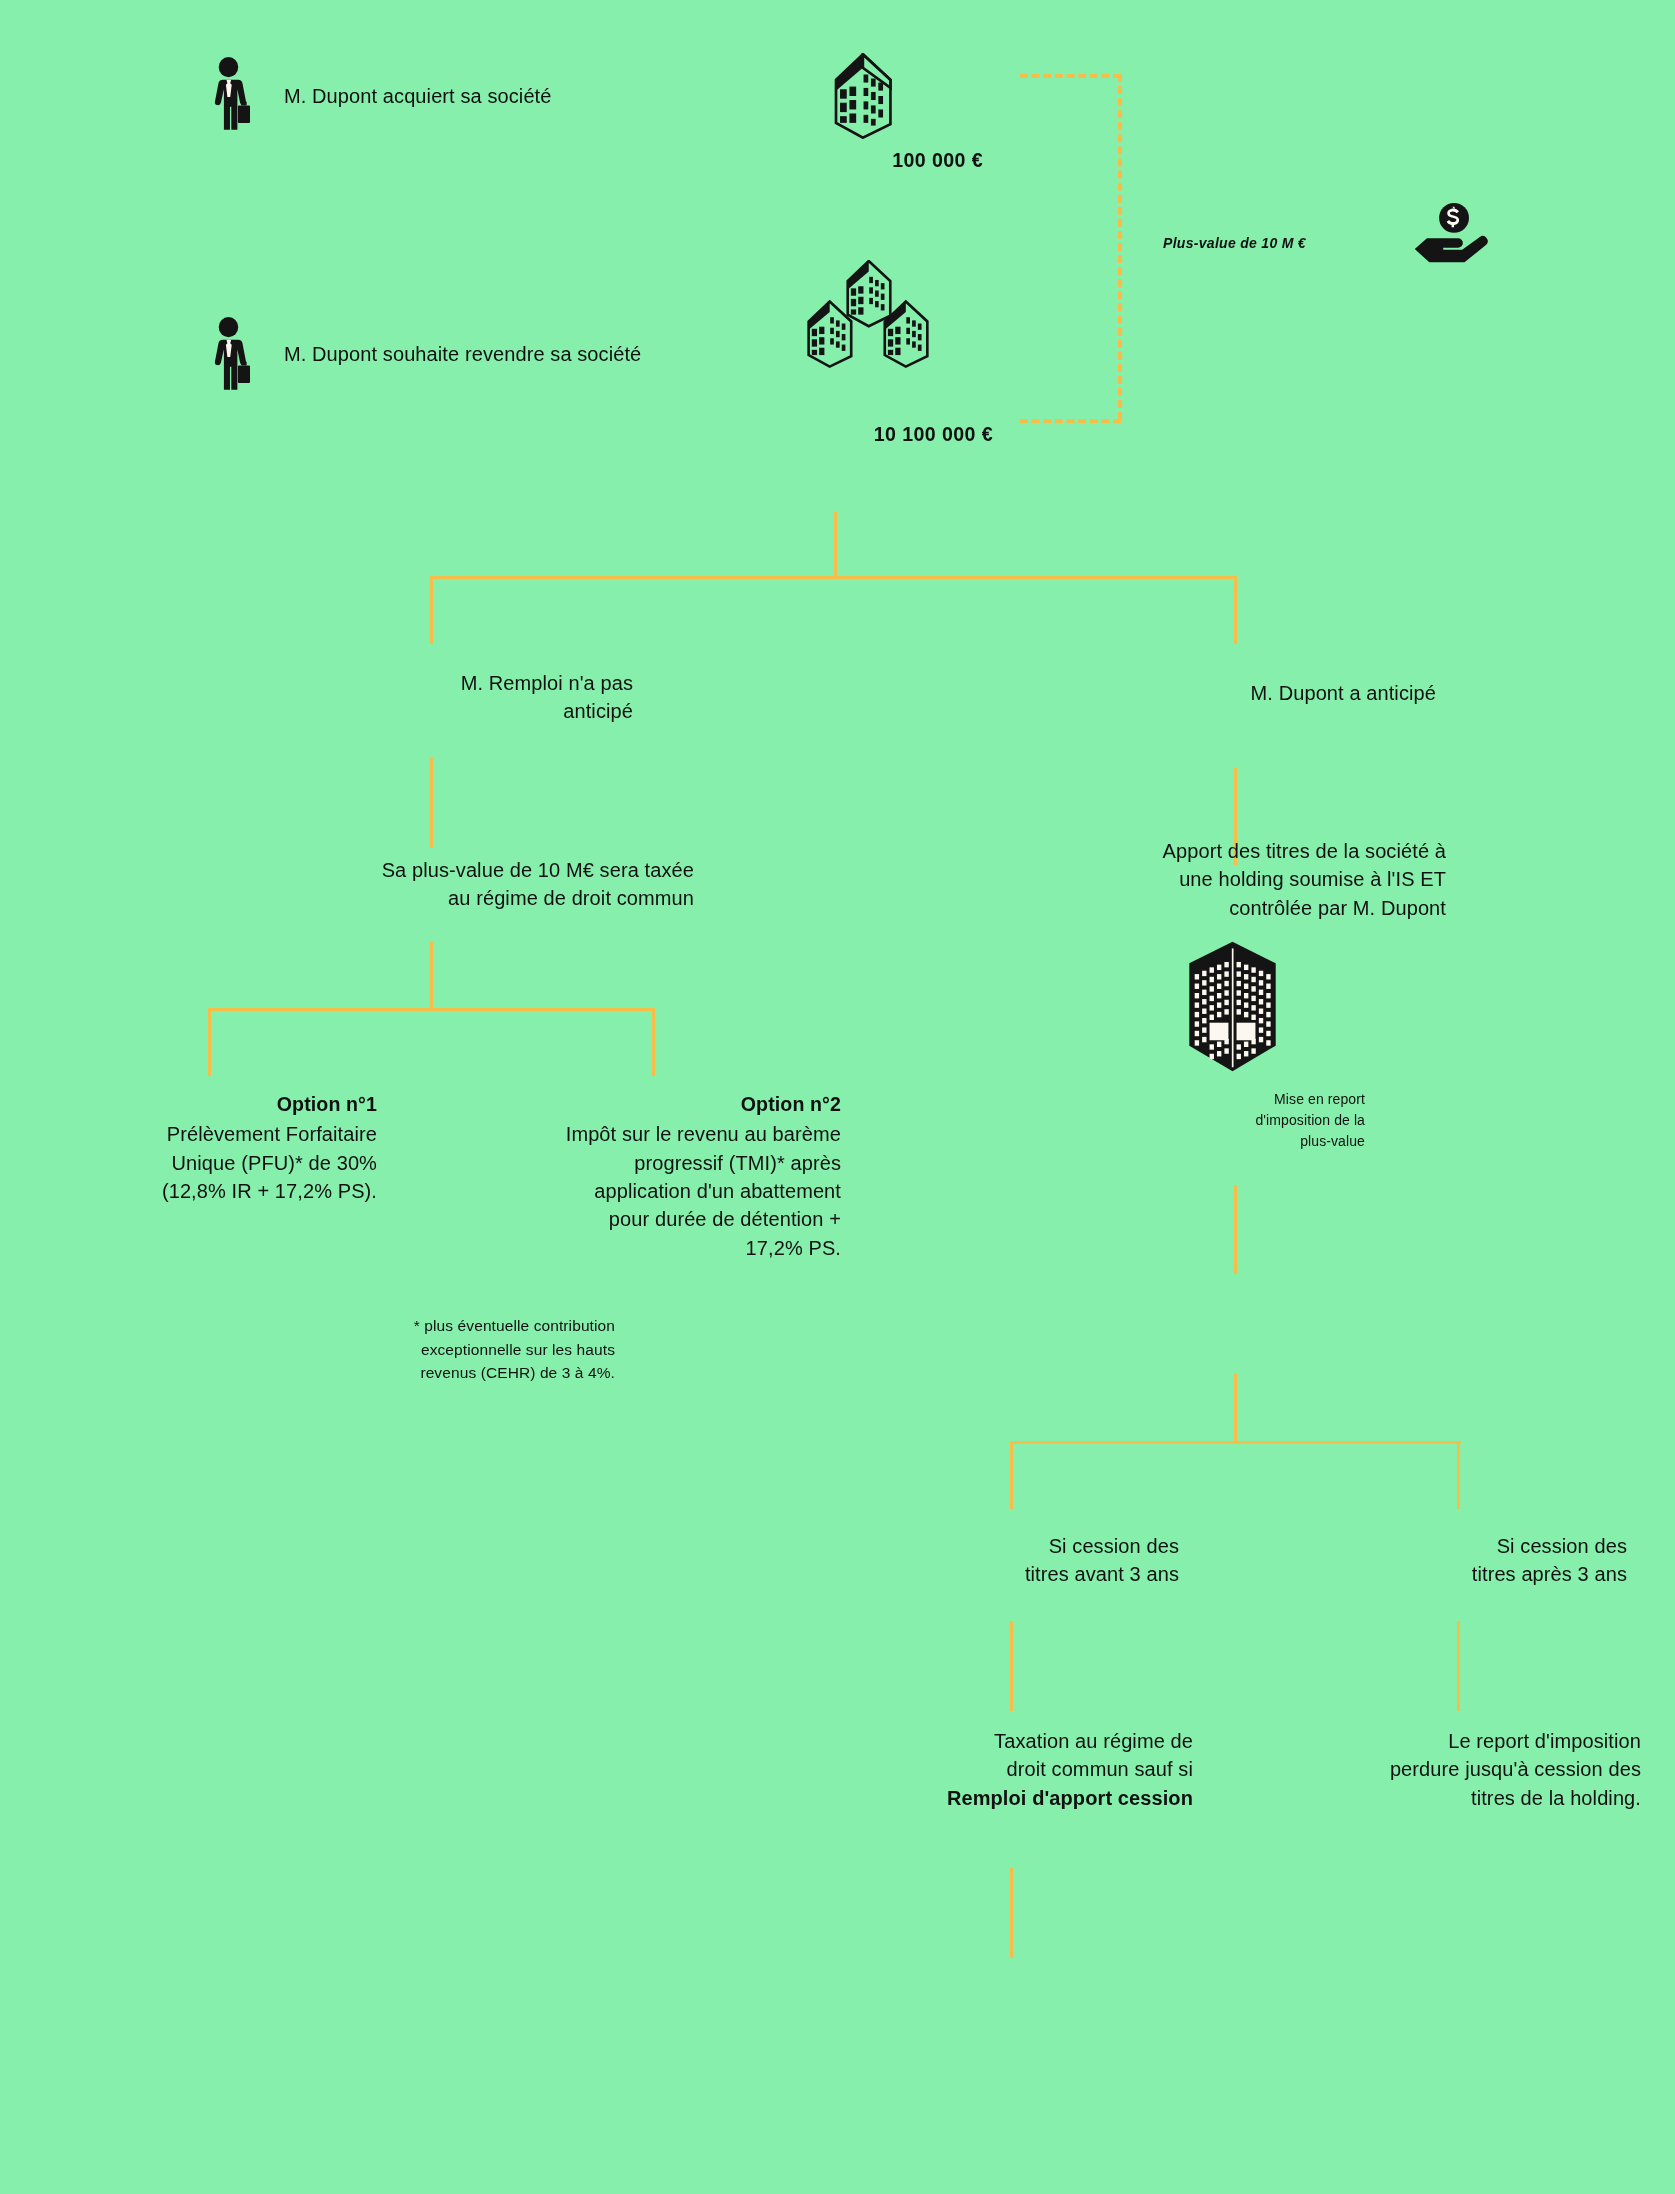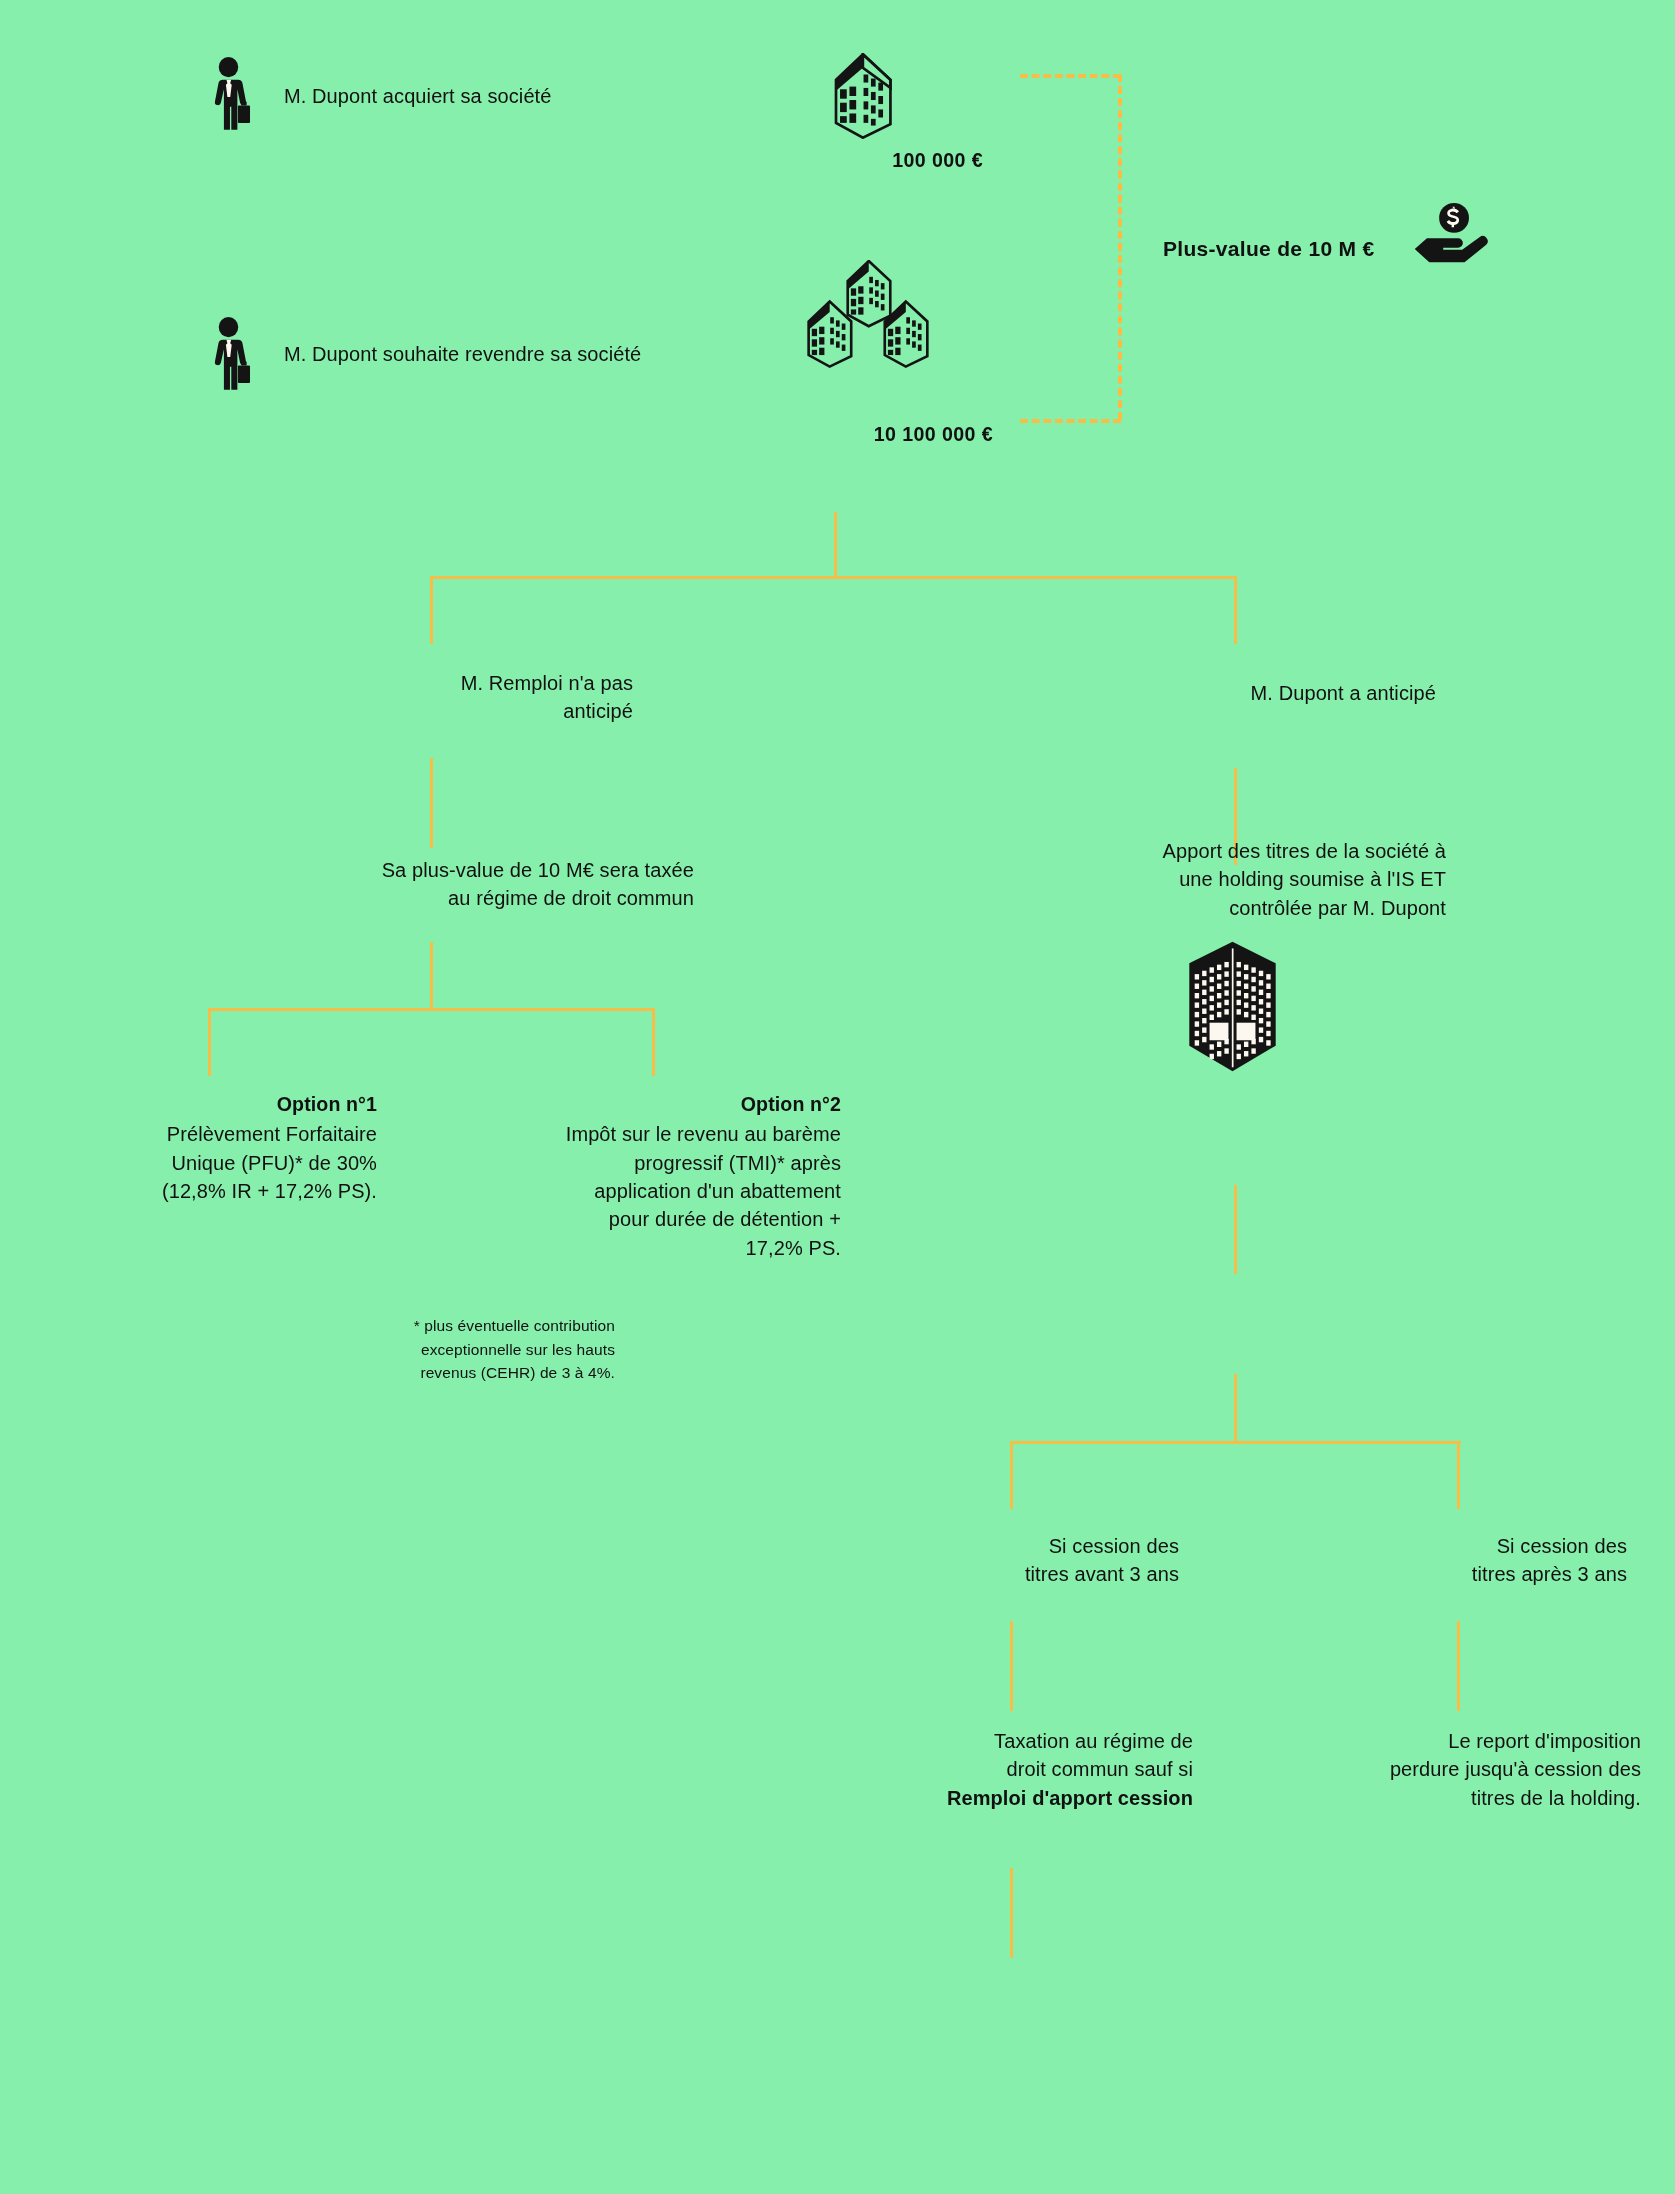--- a/index.html
+++ b/index.html
@@ -45,21 +45,21 @@
     position: absolute;
     color: #111111;
     font-family: "Liberation Sans", sans-serif;
     font-weight: 300;
     letter-spacing: 0.1px;
     line-height: 1.42;
   }
   .center { text-align: right; }
   .t-body   { font-size: 20px; }
   .t-amount { font-size: 19.6px; font-weight: 700; letter-spacing: 0.4px; }
-  .t-plusvalue { font-size: 21px; font-weight: 700; letter-spacing: 0.3px; }
+  .t-plusvalue { font-size: 14px; font-weight: 700; letter-spacing: 0.3px; font-style: italic; }
   .t-small  { font-size: 15.5px; }
   .t-tiny   { font-size: 14px; }
   .t-opt-title { font-size: 19.6px; font-weight: 700; display: block; margin-bottom: 1.4px; }
   .t-strong { font-weight: 700; }
 
   
   .icon { position: absolute; }
   .icon svg { display: block; }
 </style>
 </head>
@@ -353,20 +353,25 @@
   </div>
 
   <div class="txt t-body center" style="left:1031px; top:679px; width:405px;">M. Dupont a anticipé</div>
 
   <div class="txt t-body center" style="left:1021px; top:837px; width:425px;">
     <div>Apport des titres de la société  à</div>
     <div>une holding soumise à l'IS ET</div>
     <div>contrôlée par M. Dupont</div>
   </div>
 
+  <div class="txt t-tiny center" style="left:1108px; top:1089px; width:257px; line-height:1.5;">
+    <div>Mise en report</div>
+    <div>d'imposition de la</div>
+    <div>plus-value</div>
+  </div>
 
 
   <div class="txt t-body center" style="left:841px; top:1532px; width:338px;">
     <div>Si cession des</div>
     <div>titres avant 3 ans</div>
   </div>
 
   <div class="txt t-body center" style="left:1289px; top:1532px; width:338px;">
     <div>Si cession des</div>
     <div>titres après 3 ans</div>

